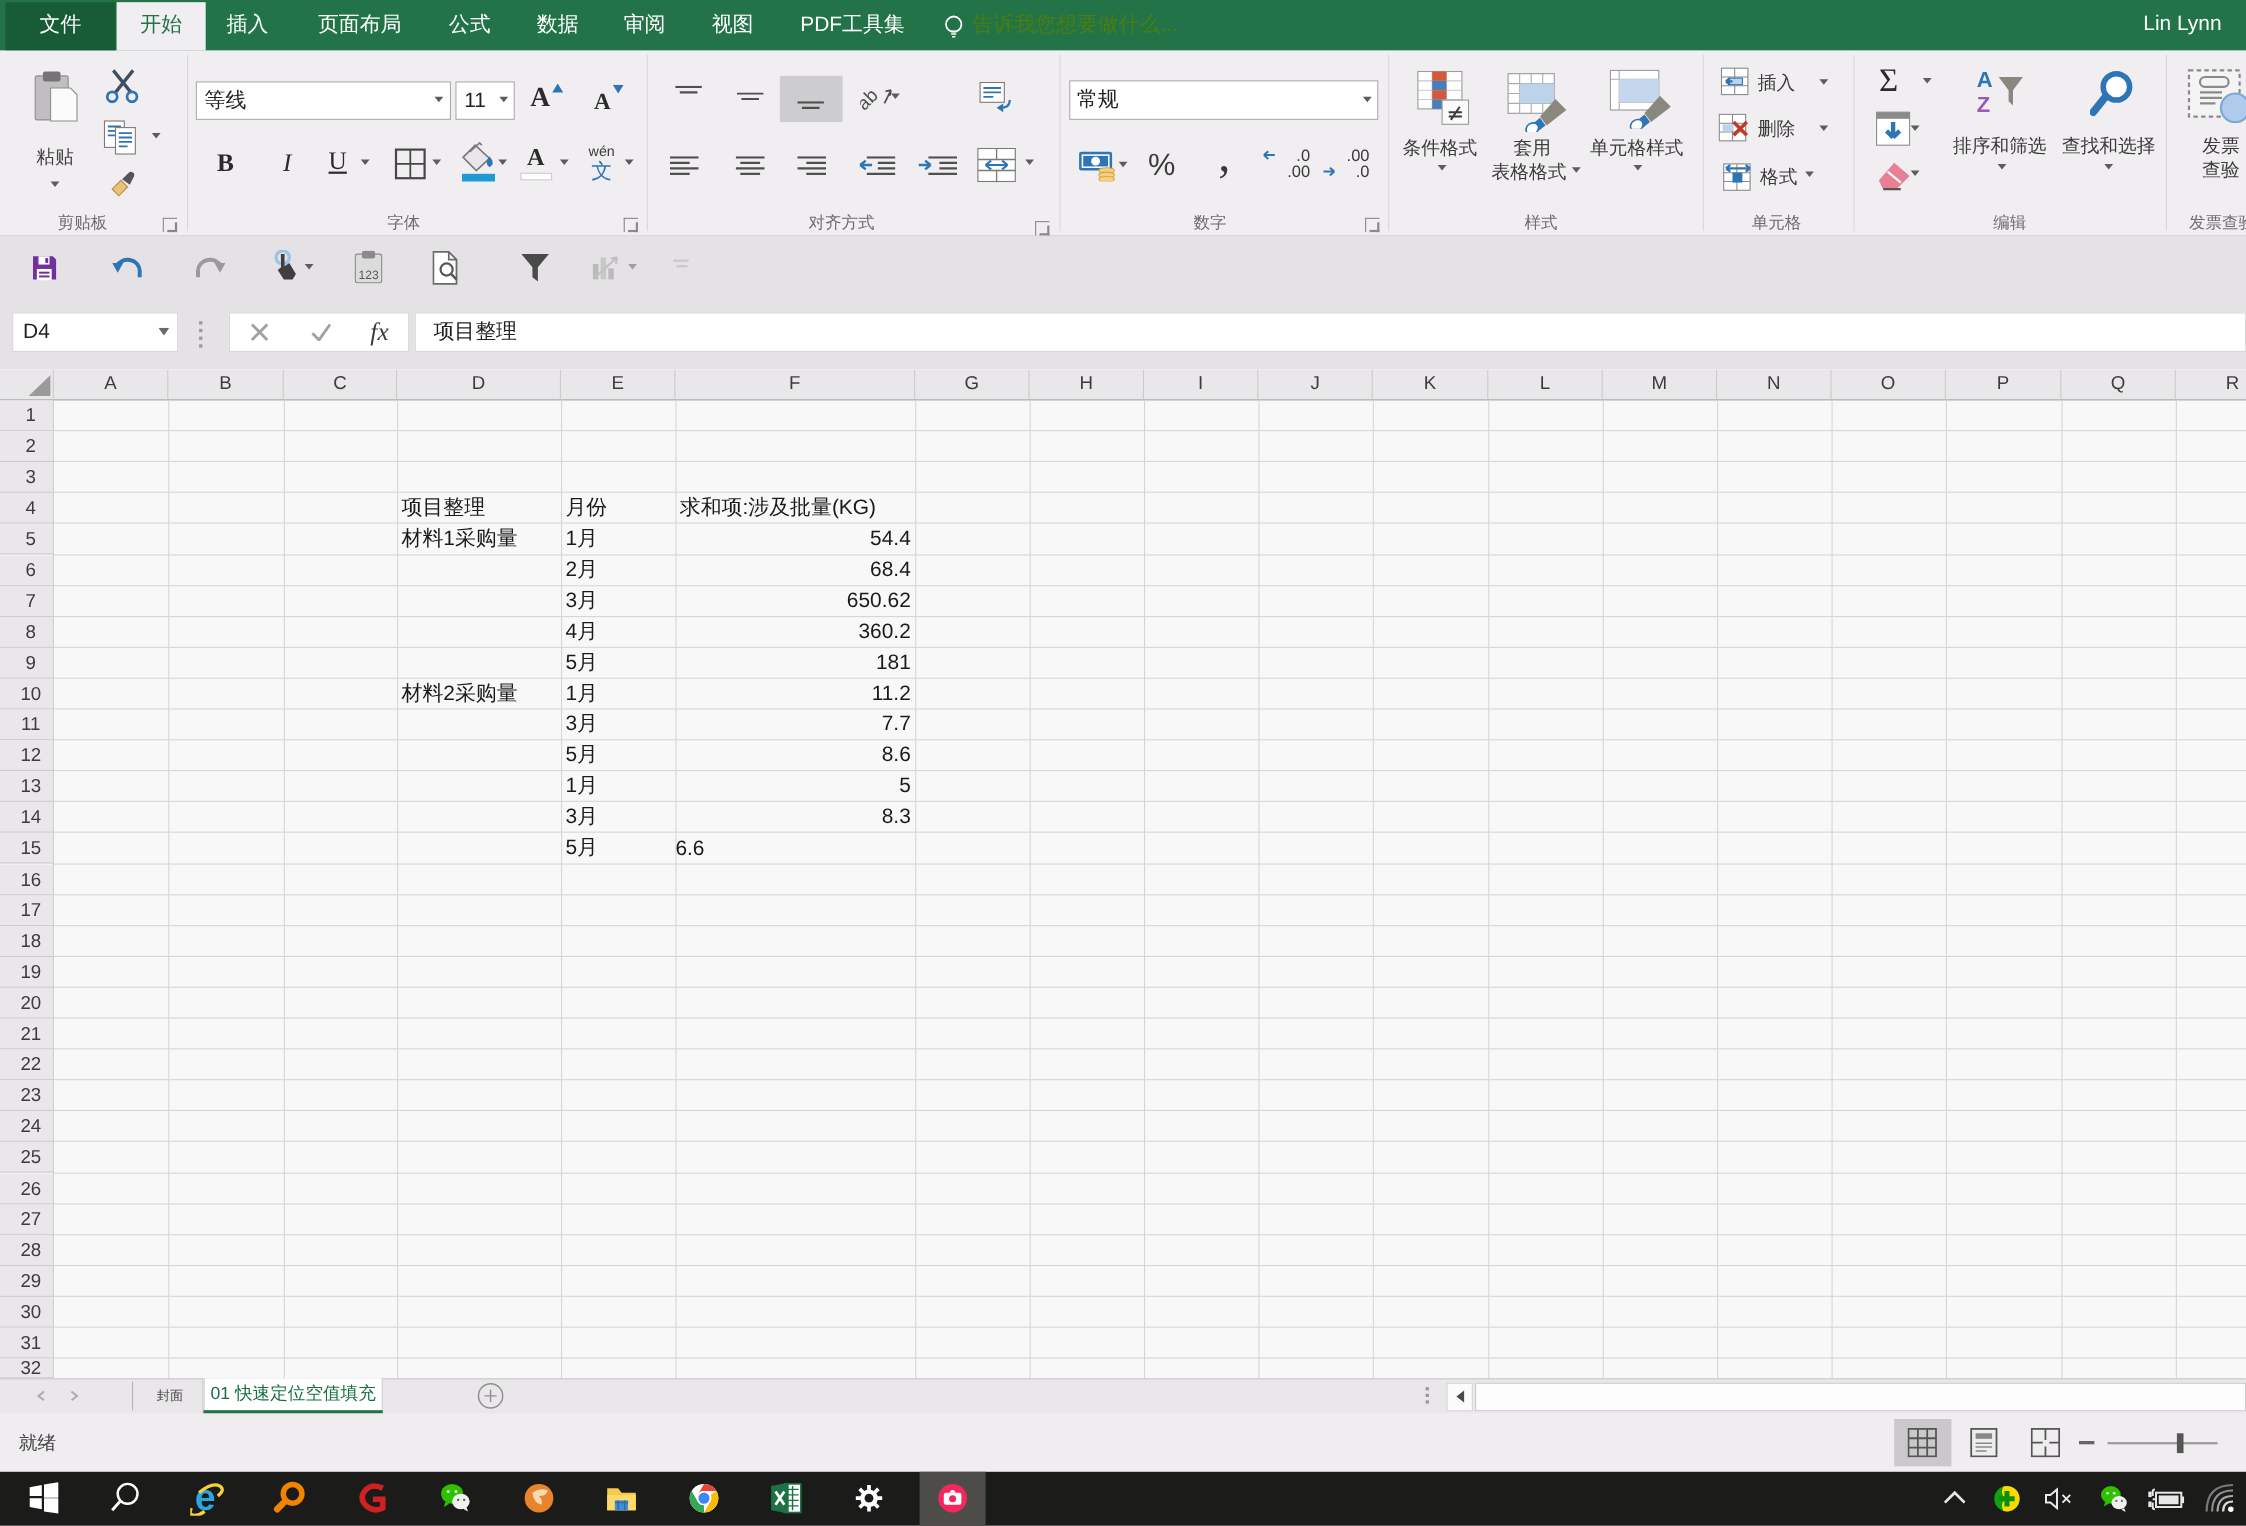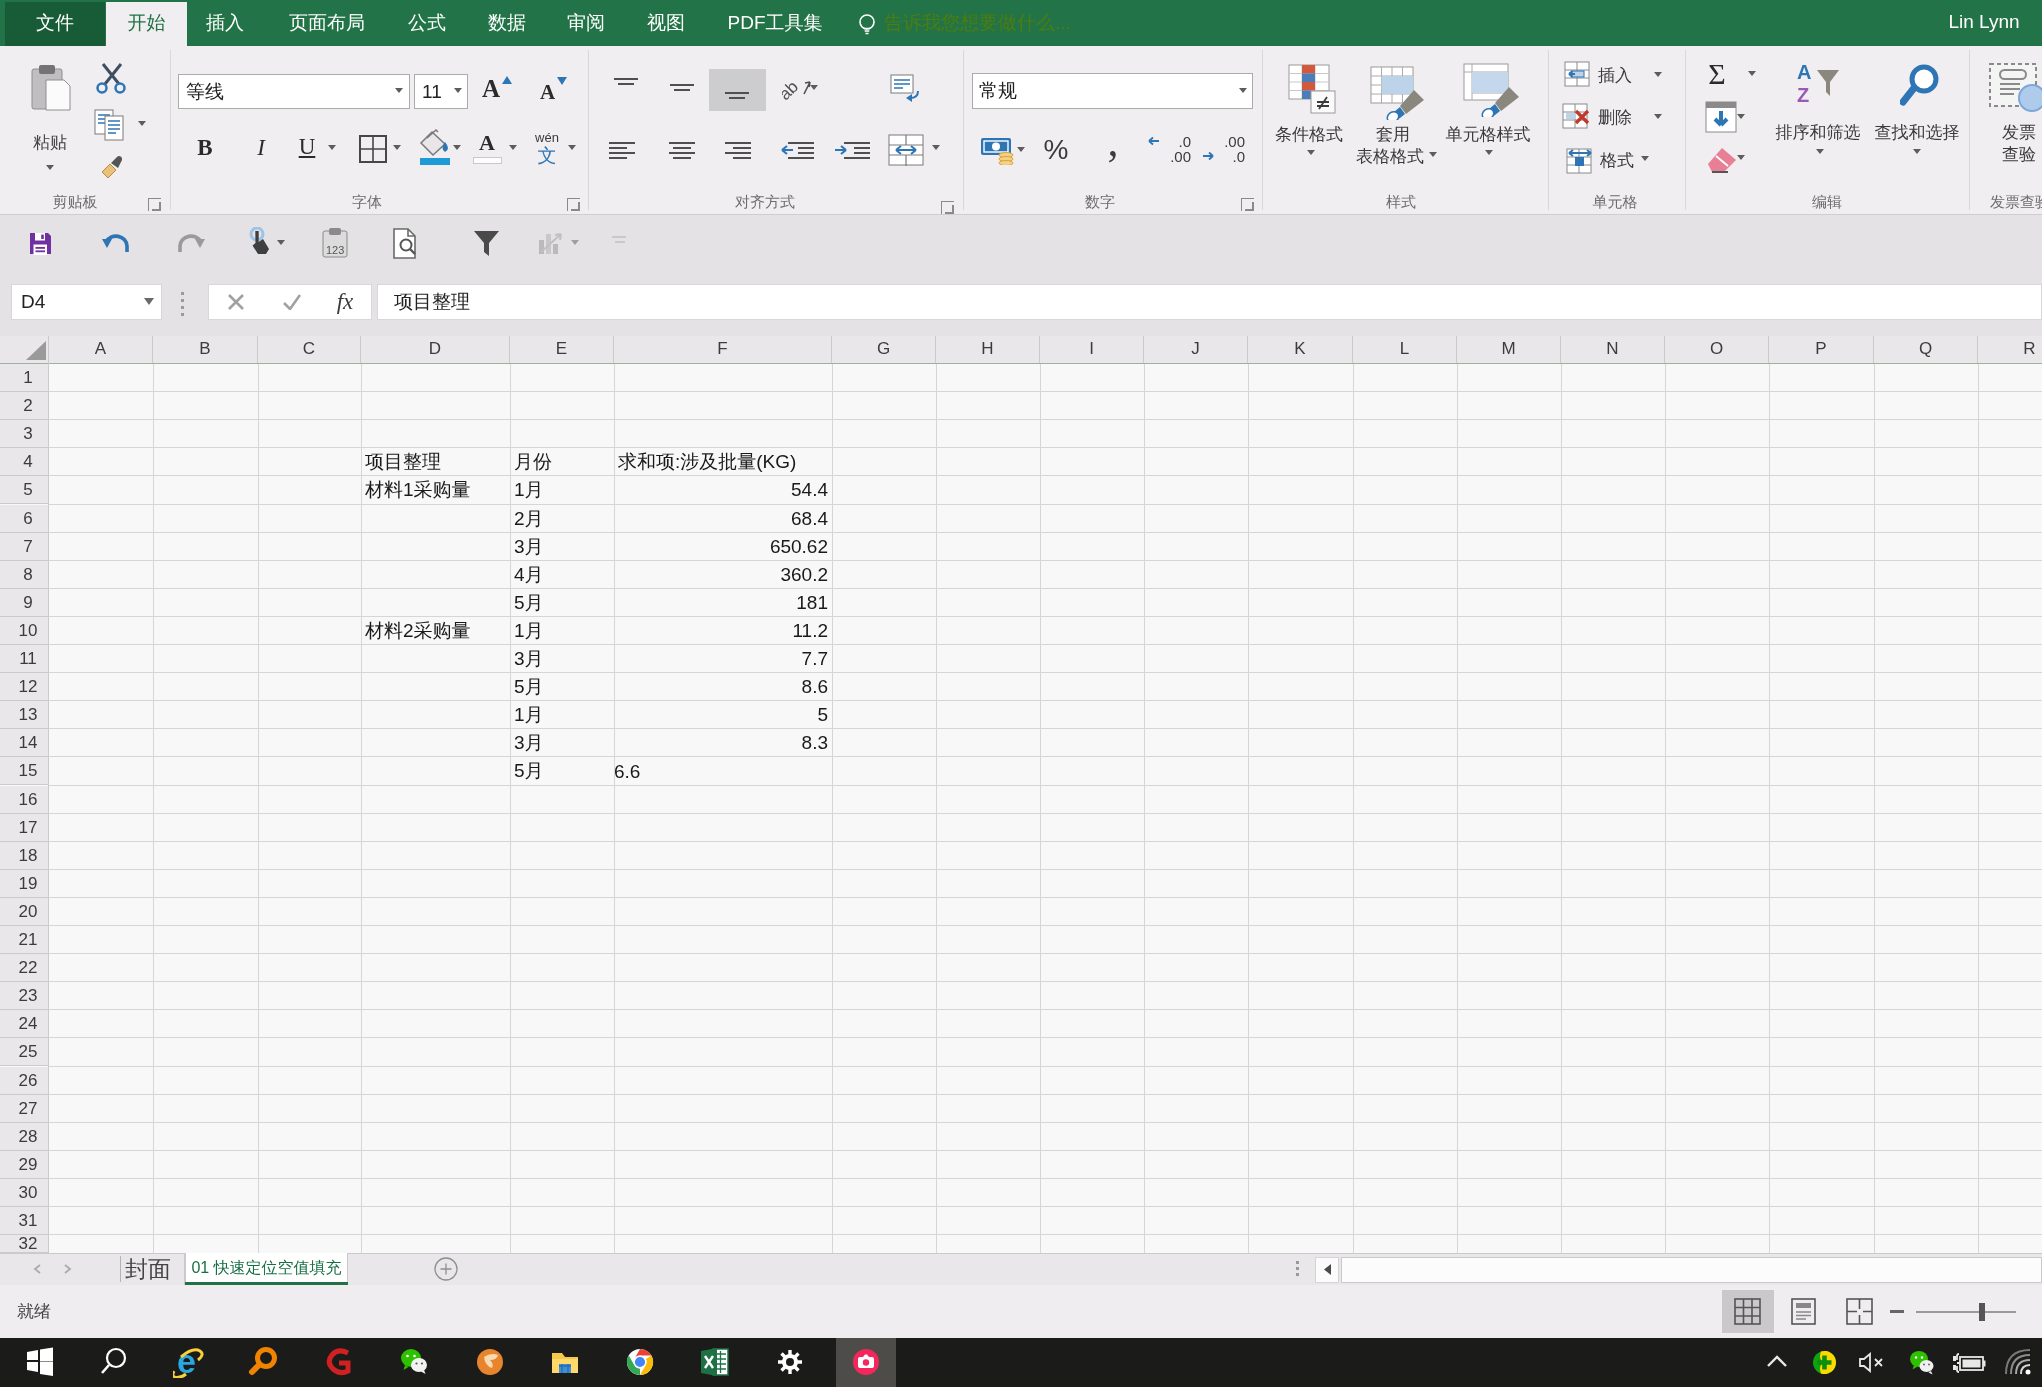--- a/index.html
+++ b/index.html
@@ -499,21 +499,21 @@
 <div class="cell" style="left:614px;top:422px;width:214px;text-align:left">6.6</div>
 </div>
 <div class="a" style="left:0;top:1253px;width:2042px;height:32px;background:#e9e7e9;border-top:1px solid #cbc9cb"></div>
 <svg class="a" style="left:32px;top:1263px" width="10" height="12">
     <path d="M8 2 L3 6 L8 10" fill="none" stroke="#ababab" stroke-width="1.8"></path>
   </svg>
 <svg class="a" style="left:63px;top:1263px" width="10" height="12">
     <path d="M2 2 L7 6 L2 10" fill="none" stroke="#ababab" stroke-width="1.8"></path>
   </svg>
 <div class="a" style="left:120px;top:1256px;width:1px;height:26px;background:#b5b3b5"></div>
-<div class="a" style="left:125px;top:1253px;width:60px;height:32px;color:#444;font-size:23px;text-align:left;line-height:32px;border-right:1px solid #cbc9cb">封面</div>
+<div class="a" style="left:125px;top:1253px;width:60px;height:32px;color:#444;font-size:12px;text-align:center;line-height:32px;border-right:1px solid #cbc9cb">封面</div>
 <div class="a" style="left:185px;top:1253px;width:163px;height:29px;background:#fff;border-left:1px solid #cbc9cb;border-right:1px solid #cbc9cb;color:#176f43;font-weight:normal;font-size:16px;text-align:center;line-height:29px">01 快速定位空值填充</div>
 <div class="a" style="left:185px;top:1282px;width:163px;height:3px;background:#217346"></div>
 <svg class="a" style="left:433px;top:1256px" width="26" height="26" viewBox="0 0 26 26">
 <circle cx="13" cy="13" r="11" fill="none" stroke="#8f8f8f" stroke-width="1.3"></circle>
 <path d="M13 7.5 v11 M7.5 13 h11" stroke="#8f8f8f" stroke-width="1.3"></path>
 </svg>
 <div class="a" style="left:1296px;top:1261px;width:3px;height:3px;background:#9a9a9a"></div>
 <div class="a" style="left:1296px;top:1267px;width:3px;height:3px;background:#9a9a9a"></div>
 <div class="a" style="left:1296px;top:1273px;width:3px;height:3px;background:#9a9a9a"></div>
 <div class="a" style="left:1315px;top:1257px;width:24px;height:26px;background:#fbfbfb;border:1px solid #d5d3d5"></div>

